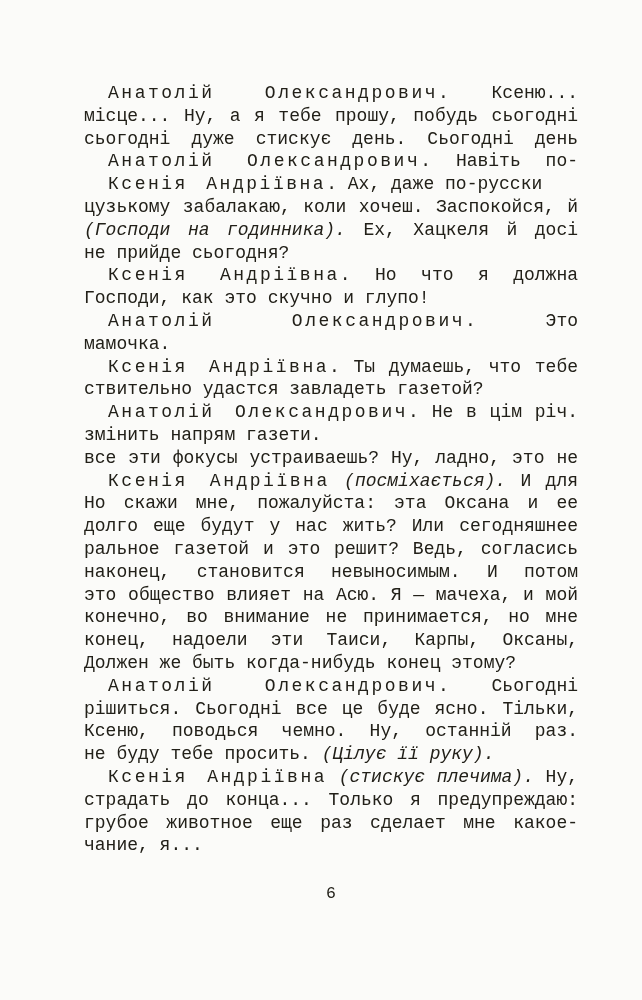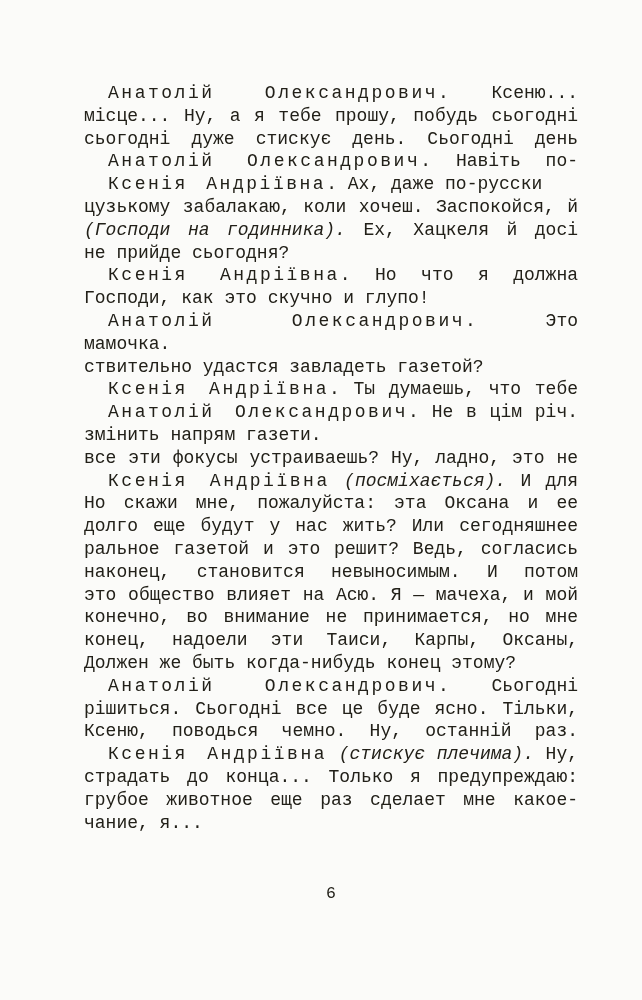--- a/index.html
+++ b/index.html
@@ -65,36 +65,37 @@
       <div class="line justify"><span class="seg-normal">сьогодні дуже стискує день. Сьогодні день сражения. По-</span></div>
       <div class="line indent justify"><span class="seg-spaced">Анатолій Олександрович</span><span class="seg-normal">. Навіть по-фран-</span></div>
       <div class="line indent"><span class="seg-spaced">Ксенія Андріївна</span><span class="seg-normal">. Ах, даже по-русски заговорил...</span></div>
       <div class="line justify"><span class="seg-normal">цузькому забалакаю, коли хочеш. Заспокойся, й ходім...</span></div>
       <div class="line justify"><span class="seg-italic">(Господи на годинника).</span><span class="seg-normal"> Ех, Хацкеля й досі немає. Невже</span></div>
       <div class="line"><span class="seg-normal">не прийде сьогодня?</span></div>
       <div class="line indent justify"><span class="seg-spaced">Ксенія Андріївна</span><span class="seg-normal">. Но что я должна делать с ваше?</span></div>
       <div class="line"><span class="seg-normal">Господи, как это скучно и глупо!</span></div>
       <div class="line indent justify"><span class="seg-spaced">Анатолій Олександрович</span><span class="seg-normal">. Это необходимо,</span></div>
       <div class="line"><span class="seg-normal">мамочка.</span></div>
+      <div class="line indent justify"><span class="seg-spaced">Ксенія Андріївна</span><span class="seg-normal">. Ты думаешь, что тебе дей-</span></div>
       <div class="line"><span class="seg-normal">ствительно удастся завладеть газетой?</span></div>
-      <div class="line indent justify"><span class="seg-spaced">Ксенія Андріївна</span><span class="seg-normal">. Ты думаешь, что тебе дей-</span></div>
       <div class="line indent justify"><span class="seg-spaced">Анатолій Олександрович</span><span class="seg-normal">. Не в цім річ. Я хочу</span></div>
       <div class="line"><span class="seg-normal">змінить напрям газети.</span></div>
       <div class="line justify"><span class="seg-normal">все эти фокусы устраиваешь? Ну, ладно, это не мое дело.</span></div>
       <div class="line indent justify"><span class="seg-spaced">Ксенія Андріївна</span><span class="seg-italic"> (посміхається).</span><span class="seg-normal"> И для этого</span></div>
       <div class="line justify"><span class="seg-normal">Но скажи мне, пожалуйста: эта Оксана и ее покровитель</span></div>
       <div class="line justify"><span class="seg-normal">долго еще будут у нас жить? Или сегодняшнее ваше гене-</span></div>
       <div class="line justify"><span class="seg-normal">ральное газетой и это решит? Ведь, согласись сам, это,</span></div>
       <div class="line justify"><span class="seg-normal">наконец, становится невыносимым. И потом подумай, как</span></div>
       <div class="line justify"><span class="seg-normal">это общество влияет на Асю. Я — мачеха, и мой голос,</span></div>
       <div class="line justify"><span class="seg-normal">конечно, во внимание не принимается, но мне самой, на-</span></div>
       <div class="line justify"><span class="seg-normal">конец, надоели эти Таиси, Карпы, Оксаны, вирши, пение.</span></div>
       <div class="line"><span class="seg-normal">Должен же быть когда-нибудь конец этому?</span></div>
       <div class="line indent justify"><span class="seg-spaced">Анатолій Олександрович</span><span class="seg-normal">. Сьогодні багато</span></div>
       <div class="line justify"><span class="seg-normal">рішиться. Сьогодні все це буде ясно. Тільки, ради бога,</span></div>
       <div class="line justify"><span class="seg-normal">Ксеню, поводься чемно. Ну, останній раз. Більше ніколи</span></div>
+      <div class="line"><span class="seg-normal">не буду тебе просить. </span><span class="seg-italic">(Цілує її руку).</span></div>
       <div class="line indent justify"><span class="seg-spaced">Ксенія Андріївна</span><span class="seg-italic"> (стискує плечима).</span><span class="seg-normal"> Ну, будем</span></div>
       <div class="line justify"><span class="seg-normal">страдать до конца... Только я предупреждаю: если это</span></div>
       <div class="line justify"><span class="seg-normal">грубое животное еще раз сделает мне какое-нибудь заме-</span></div>
       <div class="line"><span class="seg-normal">чание, я...</span></div>
     </div>
   <div class="page-number">6</div>
 </div>
 
 </body></html>

